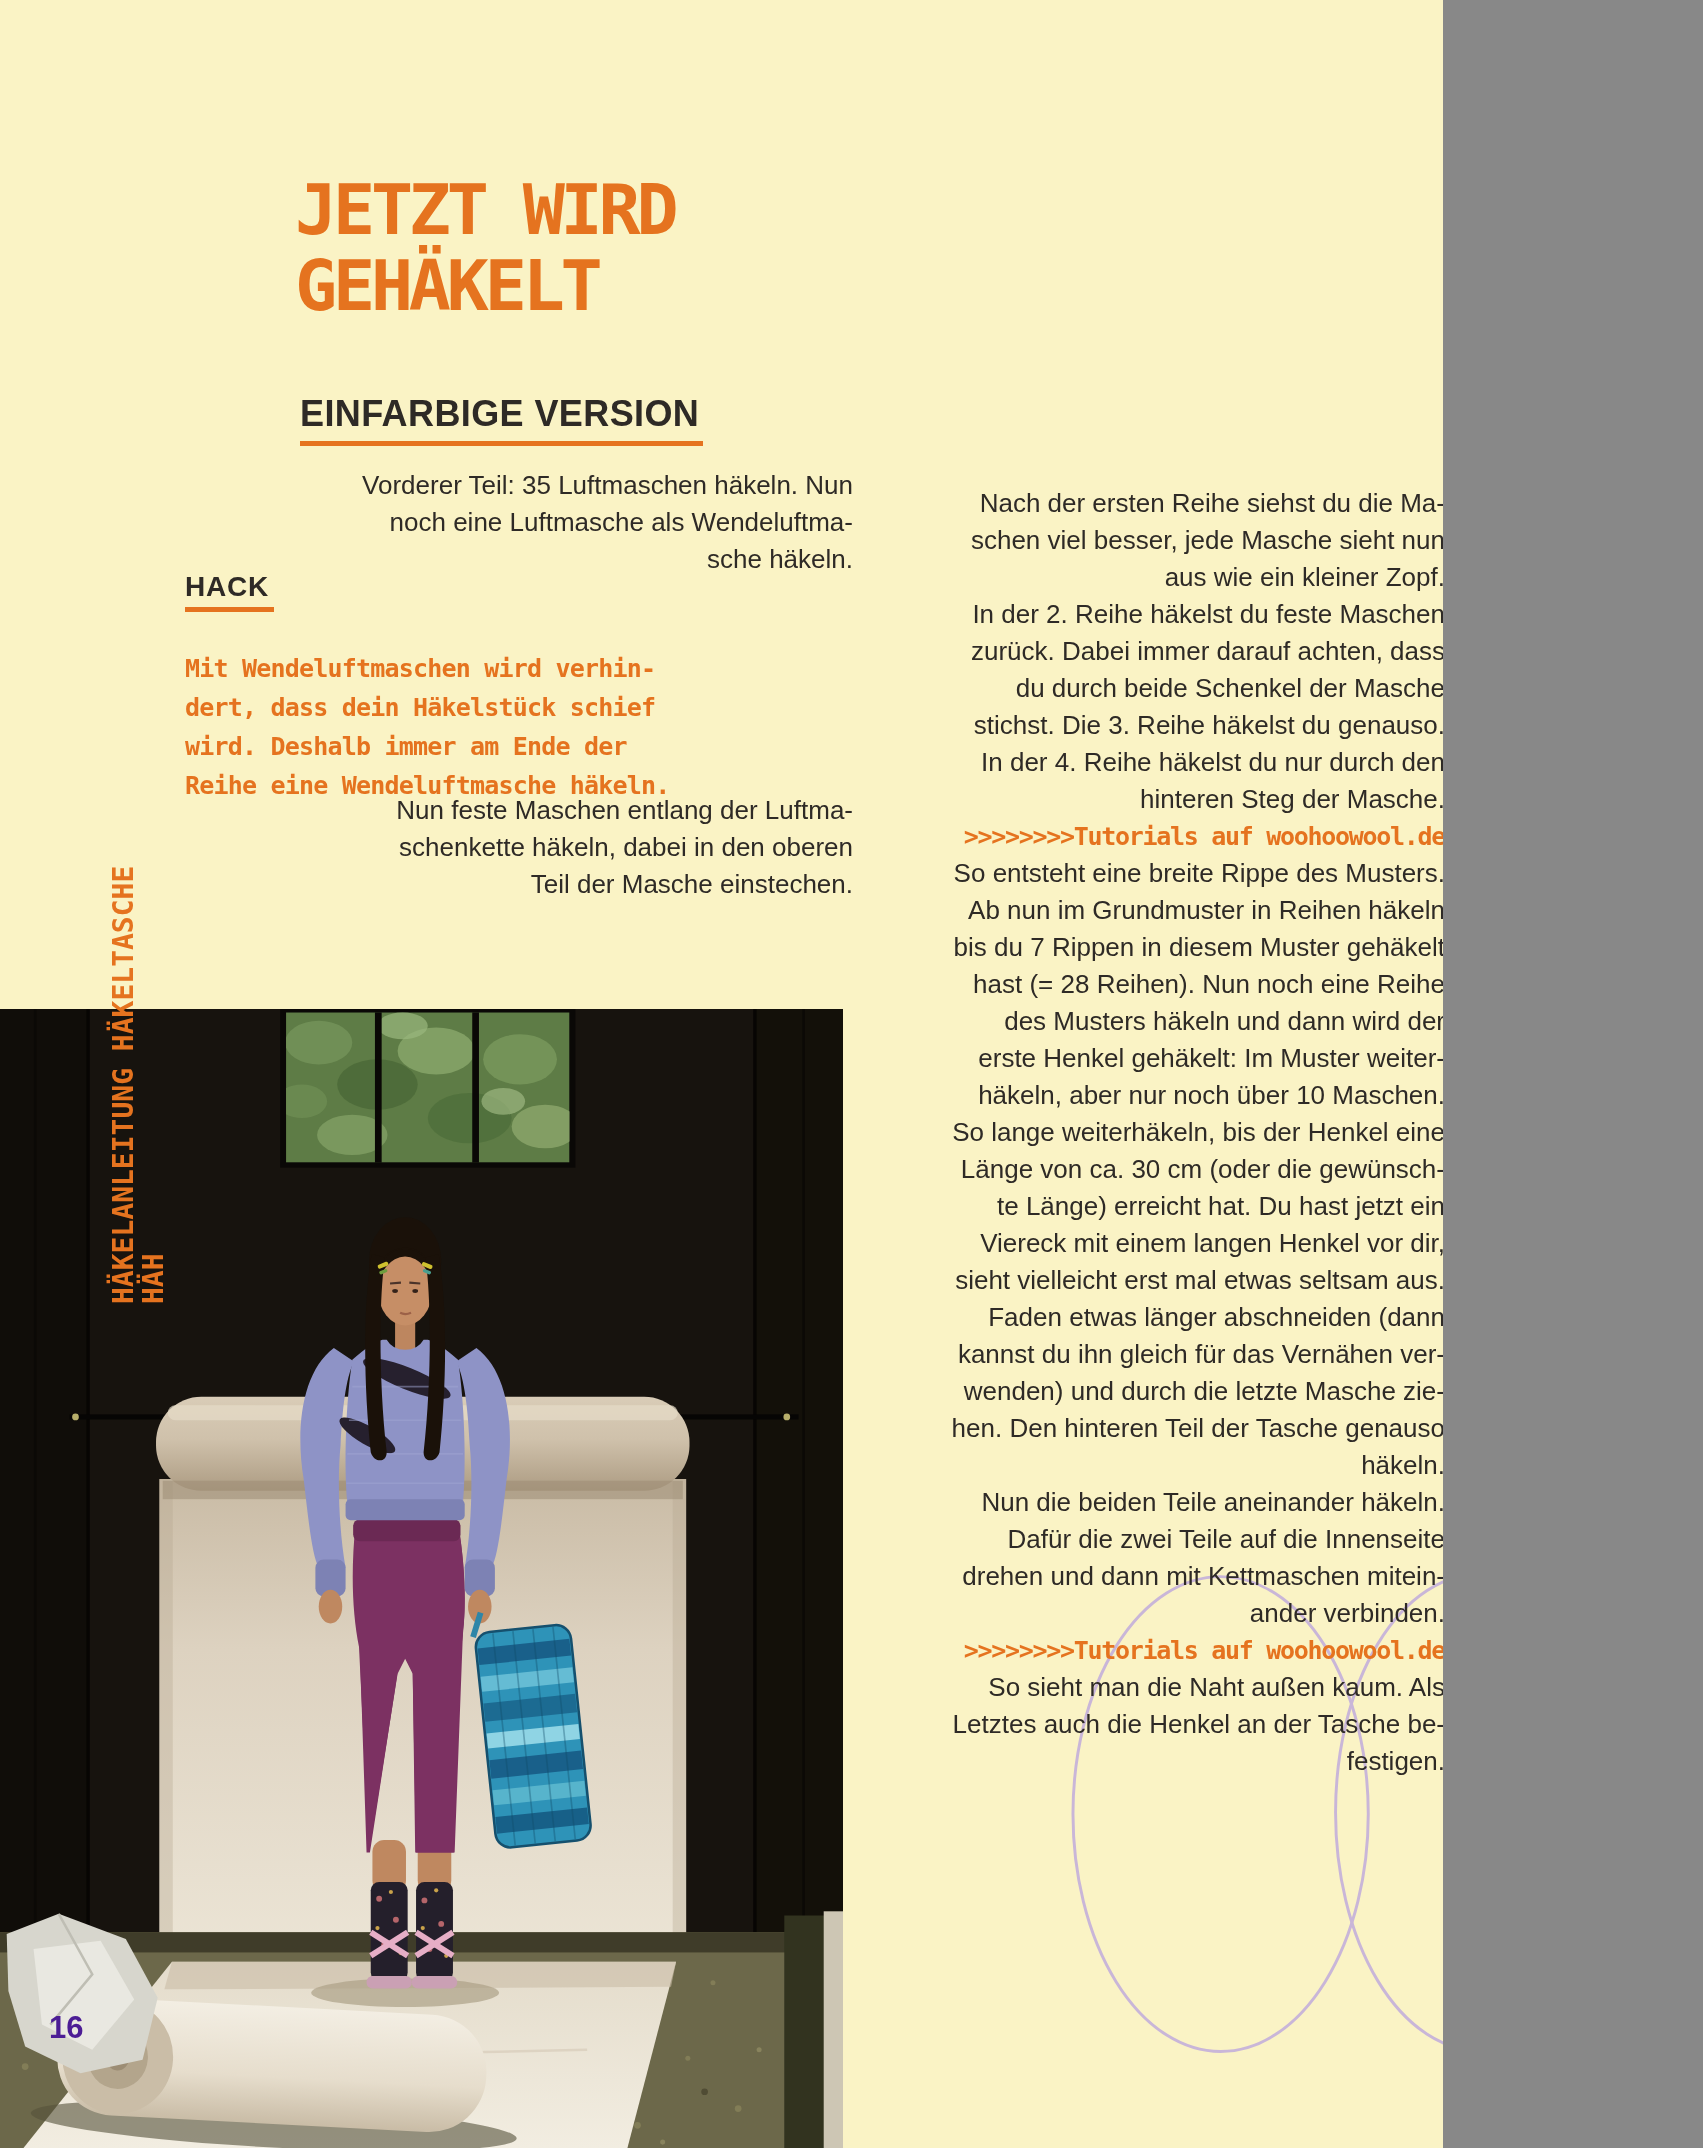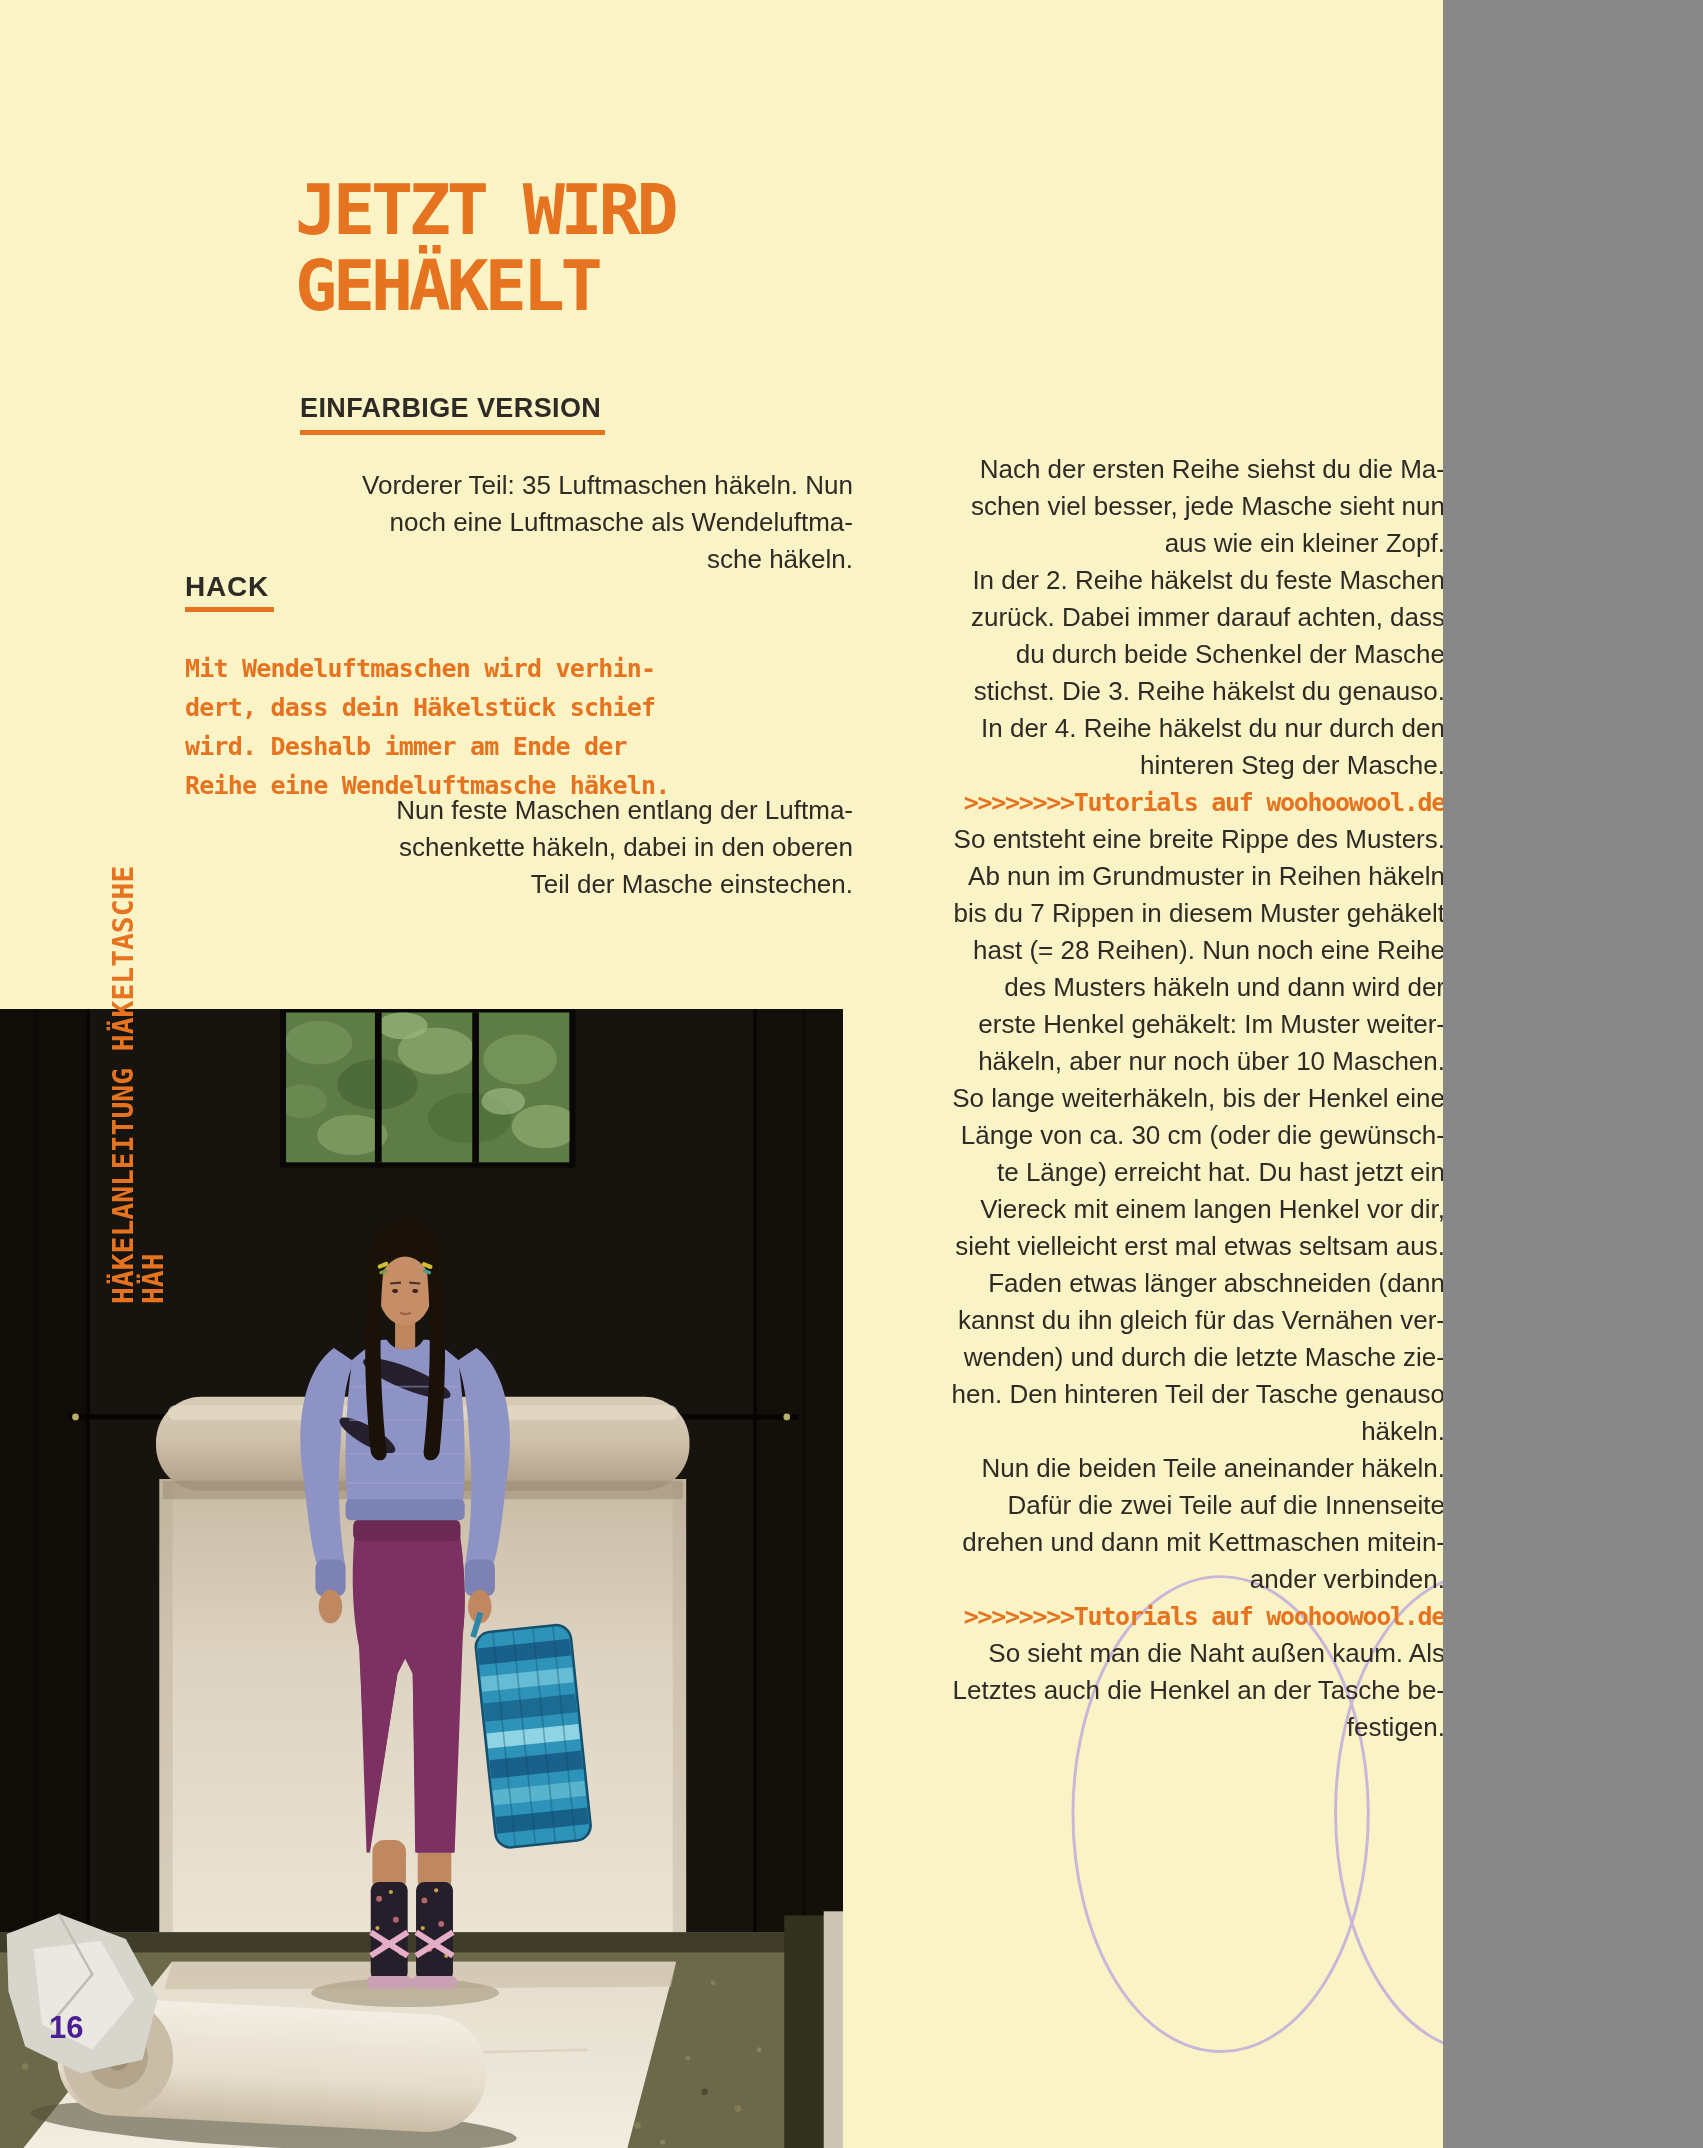--- a/index.html
+++ b/index.html
@@ -23,21 +23,21 @@
     font-weight:bold;
     color:var(--orange);
   }
   #title{
     position:absolute;left:295px;top:172px;
     font-size:70px;line-height:76px;letter-spacing:-4.2px;
     white-space:pre-line;
   }
   #section-heading{
     position:absolute;left:300px;top:393px;
-    font-size:27px;font-weight:bold;letter-spacing:0.4px;
+    font-size:36px;font-weight:bold;letter-spacing:0.4px;
     border-bottom:5.9px solid var(--orange);
     padding:0 3.4px 5.9px 0;
   }
   .bodytext{
     font-size:26px;line-height:37px;
     white-space:pre-line;
     text-align:right;
   }
   #colA-para1{position:absolute;left:299px;top:467px;width:554px;}
   #hack-label{
@@ -47,21 +47,21 @@
     padding:0 5px 4.2px 0;
   }
   #hack-text{
     position:absolute;left:185px;top:619px;width:604px;
     font-size:25px;line-height:39px;letter-spacing:-0.8px;
     white-space:pre-line;
     margin-top:30px;
   }
   #colA-para2{position:absolute;left:299px;top:792px;width:554px;}
   #right-column{
-    position:absolute;left:874px;top:451px;width:571px;
+    position:absolute;left:874px;top:485px;width:571px;
   }
   .tblock{white-space:pre-line;}
   .tblock.body-indent{text-indent:27px;margin-left:32px;}
   .tblock.link{
     font-family:"DejaVu Sans Mono","Liberation Mono",monospace;
     font-weight:bold;color:var(--orange);
     font-size:25px;letter-spacing:-1.3px;
   }
   #vertical-label{
     position:absolute;left:109px;top:804px;height:500px;

